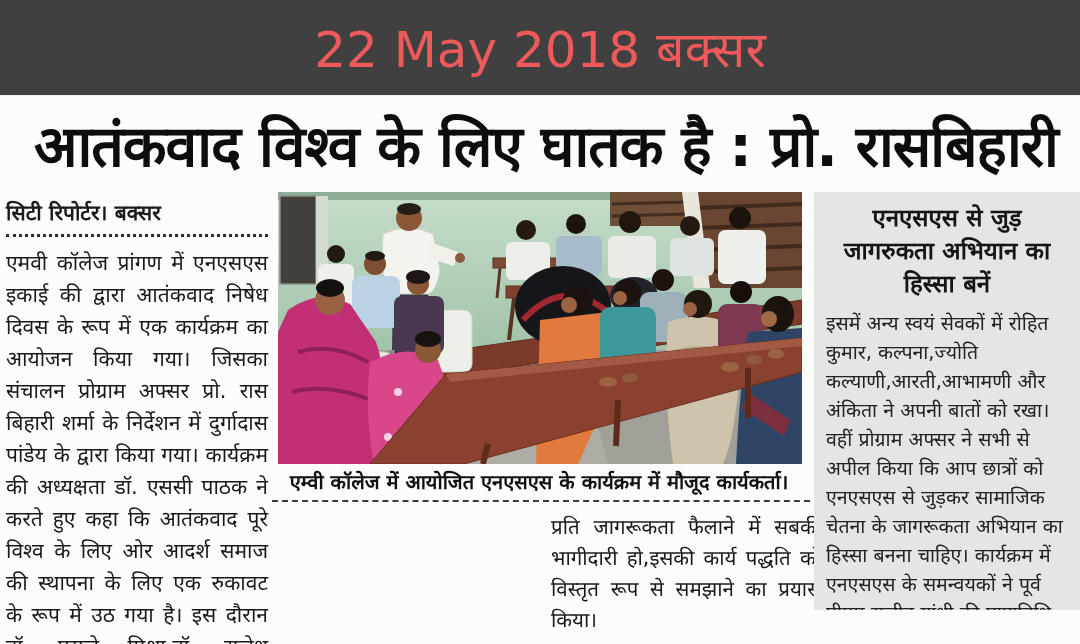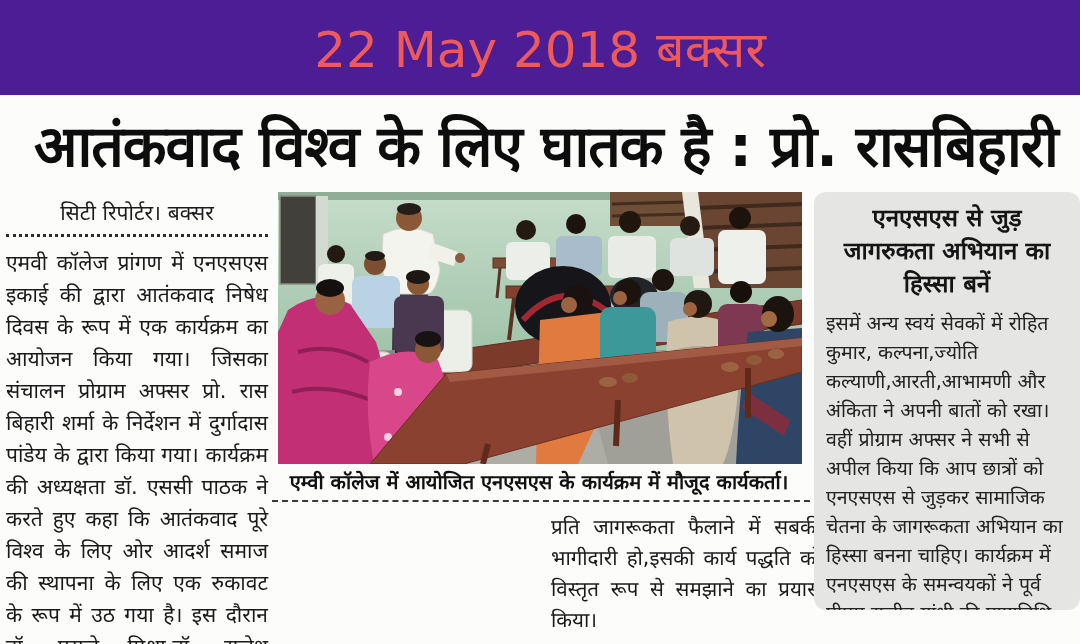--- a/index.html
+++ b/index.html
@@ -6,41 +6,41 @@
   html,body { background:#ffffff; }
   .page {
     position:relative; width:1080px; height:644px; overflow:hidden;
     background:#fcfcfb;
     font-family:"DejaVu Sans","Liberation Sans",sans-serif;
     color:#1b1b1b;
   }
   
   .banner {
     position:absolute; top:0; left:0; width:1080px; height:96px;
-    background:#4c1d95; display:flex; align-items:center; justify-content:center;
+    background:#404040; display:flex; align-items:center; justify-content:center;
     border-bottom:1px solid #f1f1ef;
   }
   .banner-text { color:#ee5a5a; font-size:50px; letter-spacing:0px; }
 
   
   .headline {
     position:absolute; top:97px; left:0; width:1080px; height:94px;
     display:flex; align-items:center;
     font-size:57px; font-weight:bold; color:#0d0d0d;
     letter-spacing:-1px; white-space:nowrap; overflow:hidden;
     padding:0 2px;
     margin-left:32px;
   }
 
   
   .left-col {
     position:absolute; left:6px; top:196px; width:262px;
   }
   .byline {
-    text-align:center; font-weight:normal; font-size:21px; padding:2px 0 8px 0;
+    font-weight:bold; font-size:21px; padding:2px 0 8px 0;
   }
   .dotted-rule { border-top:3px dotted #2c2c2c; margin:0 0 10px 0; height:0; }
   .left-col .body-text {
     font-size:21px; line-height:32px; text-align:justify; color:#191919;
   }
 
   
   .photo {
     position:absolute; left:278px; top:192px; width:524px; height:272px;
     overflow:hidden; background:#b7d2bd;
@@ -57,21 +57,21 @@
   }
 
   
   .bottom-col { position:absolute; top:512px; font-size:20.5px; line-height:31px; text-align:justify; color:#191919; }
   .bottom-col.c1 { left:272px; width:266px; }
   .bottom-col.c2 { left:551px; width:270px; }
 
   
   .sidebar {
     position:absolute; left:814px; top:192px; width:266px; height:418px;
-    background:#e5e5e3; padding:10px 12px 12px 12px; overflow:hidden;border-radius:12px;
+    background:#e5e5e3; padding:10px 12px 12px 12px; overflow:hidden;
   }
   .sidebar-heading {
     text-align:center; font-weight:bold; font-size:24px; line-height:33px;
     color:#151515; margin-bottom:8px;
   }
   .sidebar-body { font-size:19.5px; line-height:29px; color:#222; }
 </style>
 </head>
 <body>
 

